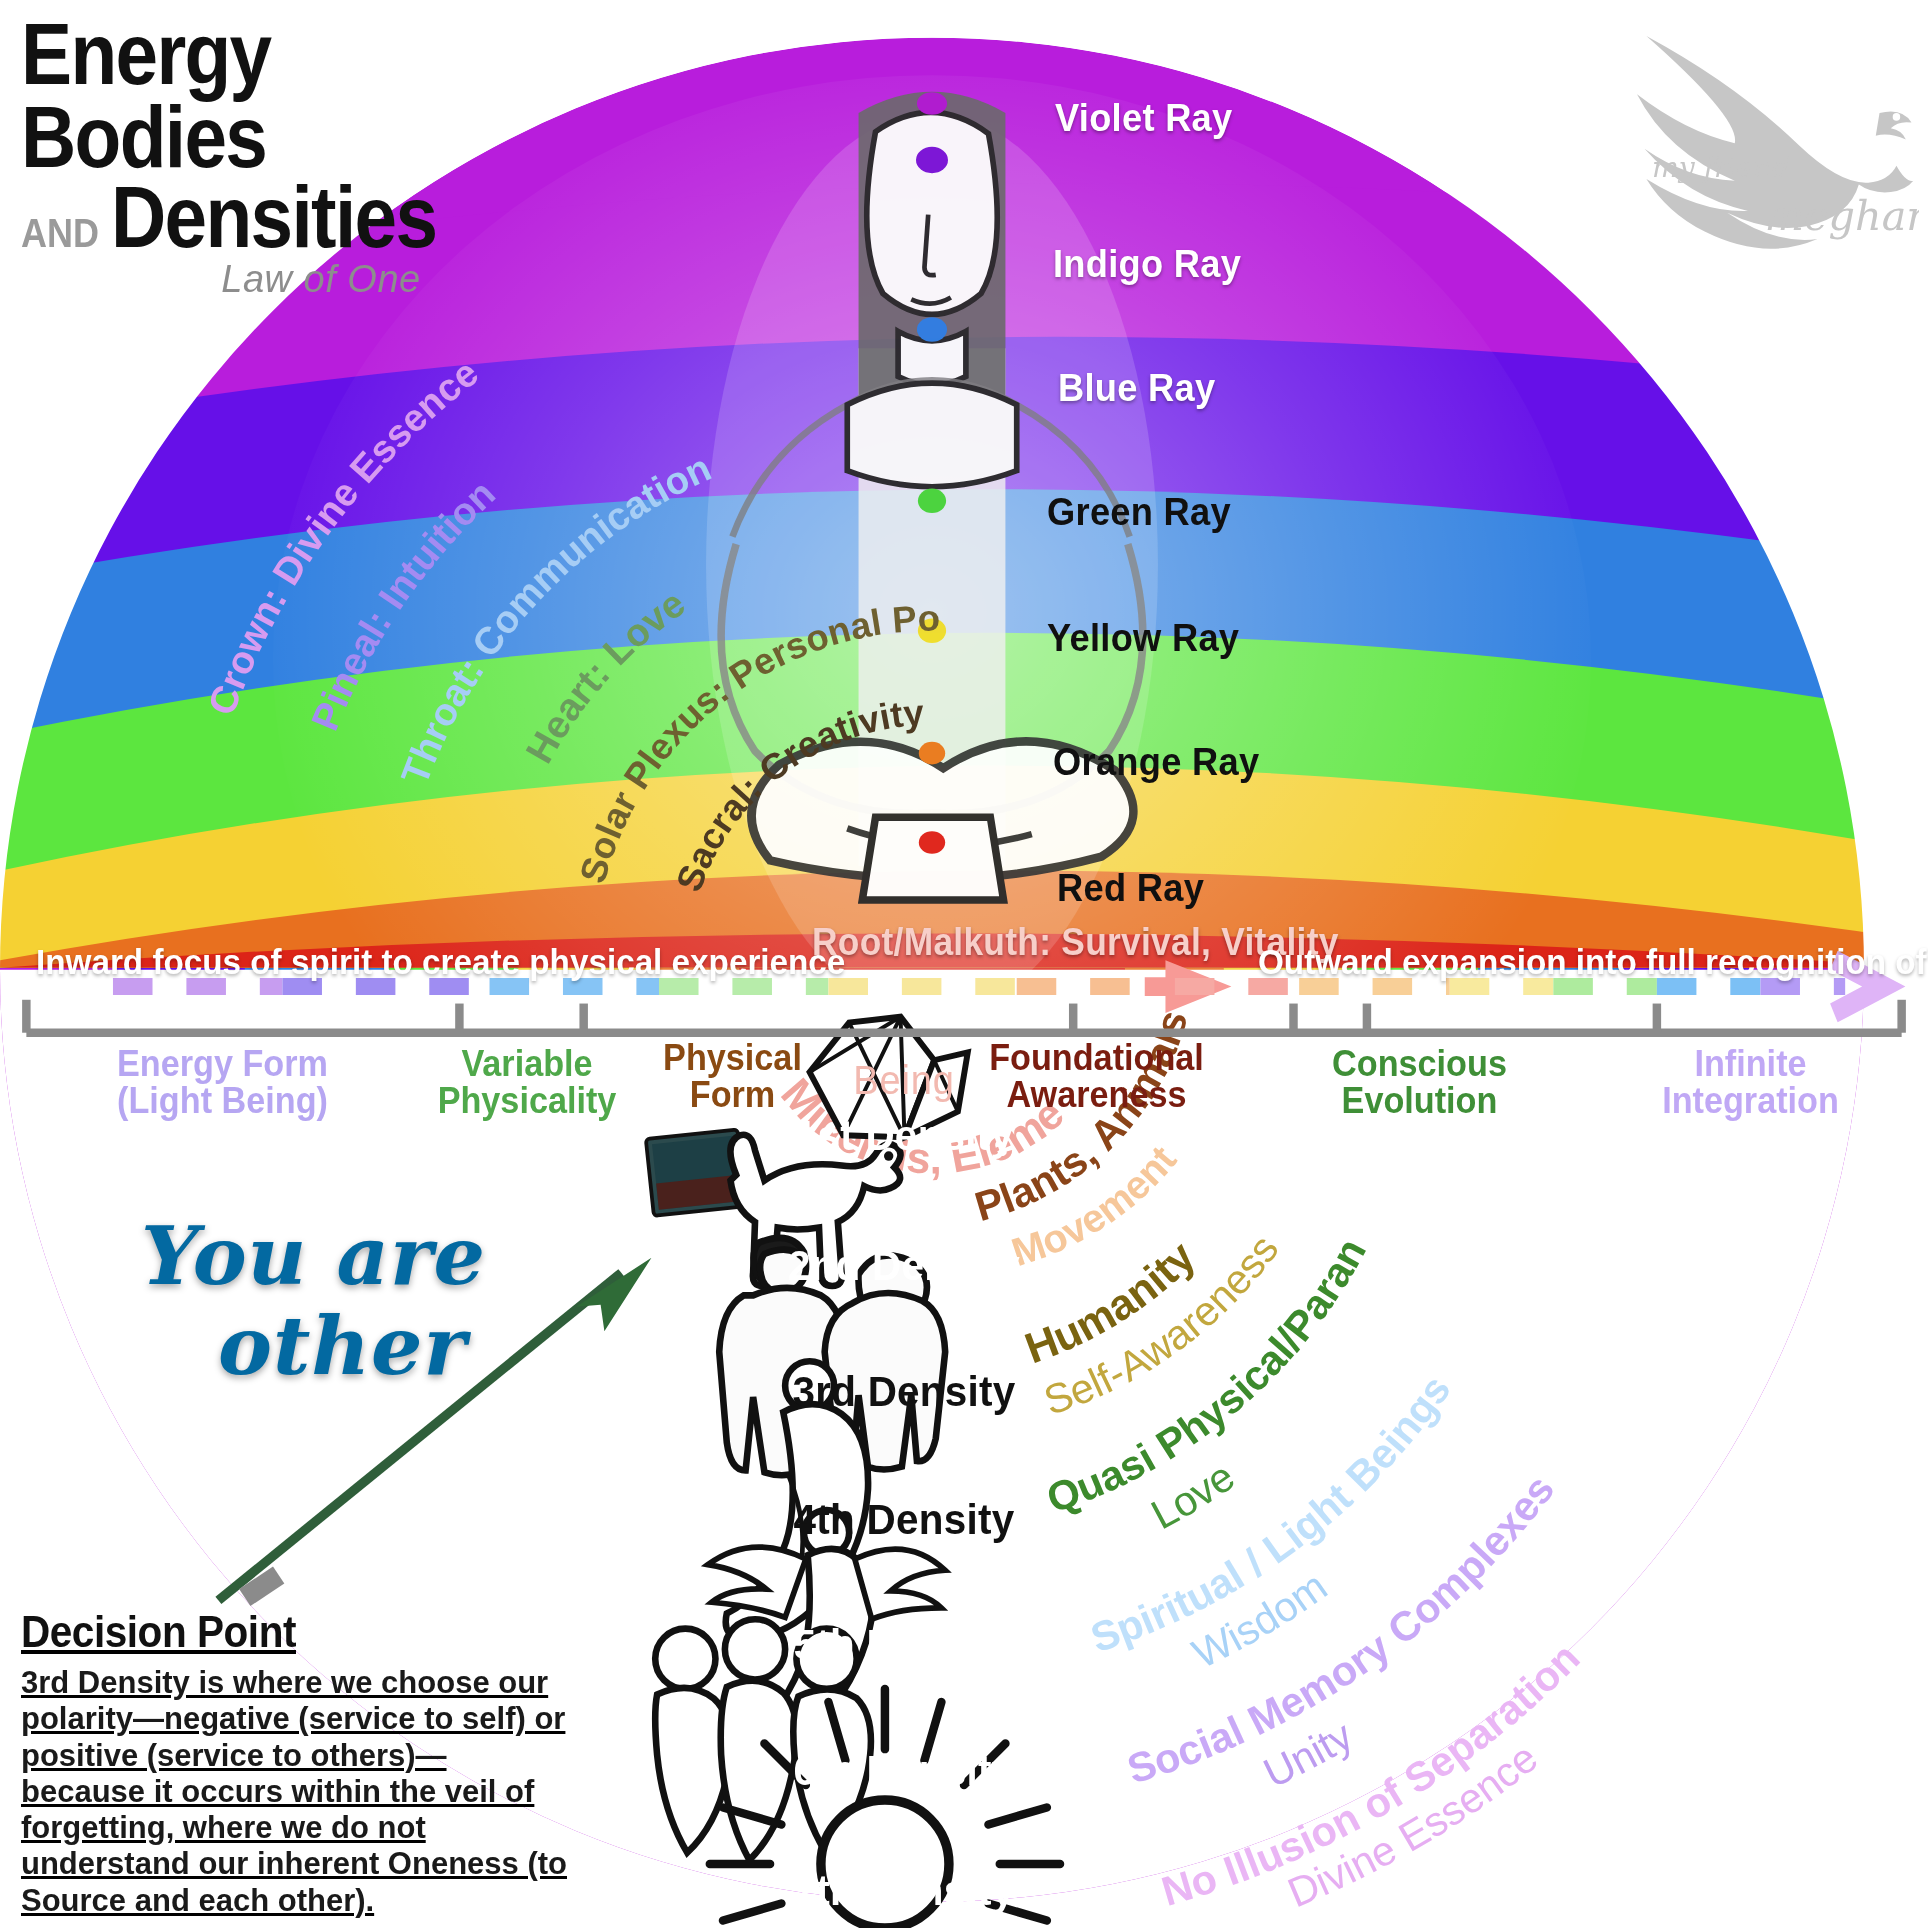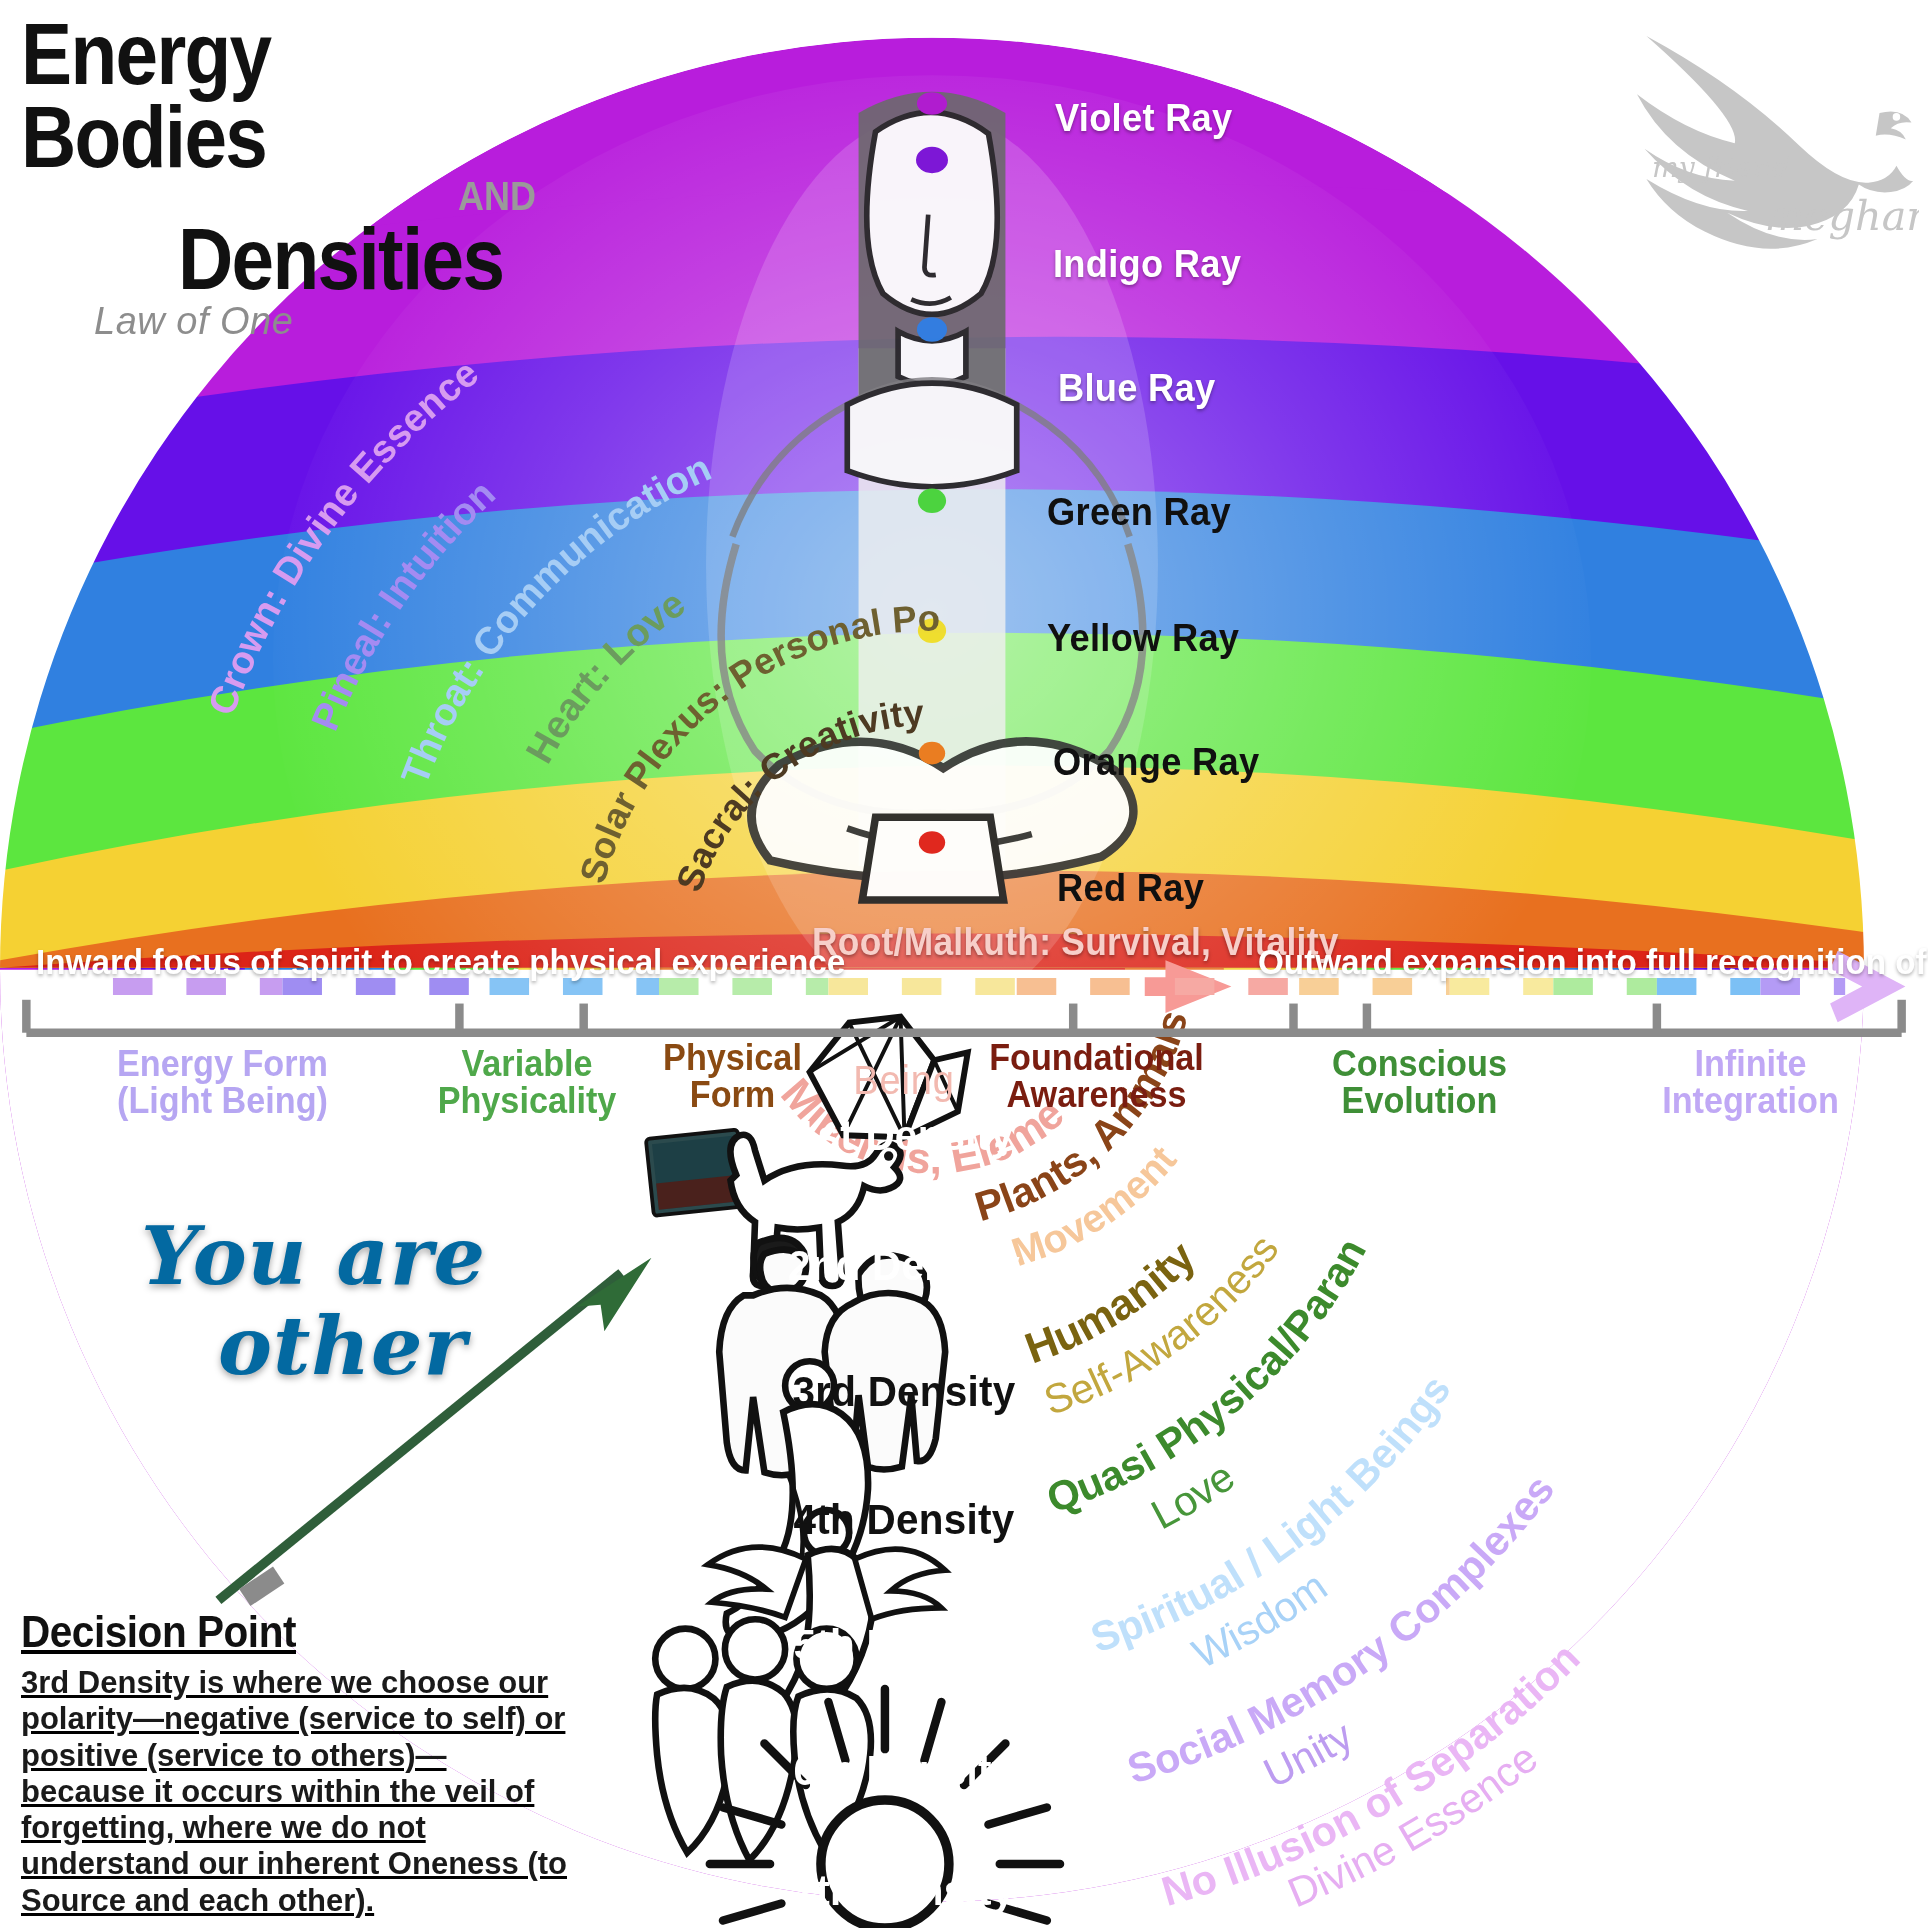--- a/index.html
+++ b/index.html
@@ -11,34 +11,34 @@
 
   svg.full { position:absolute; left:0; top:0; width:1928px; height:1928px; }
 
   
   #title-block { position:absolute; left:21px; top:13px; width:527px; z-index:40; }
   #title-line1 {
     font-family:"Liberation Sans Narrow","Liberation Sans", sans-serif;
     font-weight:bold; font-size:87px; letter-spacing:-1.9px; color:#111;
     line-height:0.95; transform:scaleX(0.88); transform-origin:left center;
   }
-  #title-row2 { display:flex; align-items:flex-end; line-height:0.9;flex-direction:column; }
+  #title-row2 { display:flex; align-items:flex-end; line-height:0.9; }
   #title-and {
     font-family:"Liberation Sans Narrow","Liberation Sans", sans-serif;
     font-weight:bold; font-size:40px; color:#9a9a9a; letter-spacing:0px;
     transform:scaleX(0.9); transform-origin:left bottom; margin-right:3.8px; padding-bottom:5.6px;
   }
   #title-line2 {
     font-family:"Liberation Sans Narrow","Liberation Sans", sans-serif;
     font-weight:bold; font-size:87px; letter-spacing:-1.9px; color:#111;
     transform:scaleX(0.88); transform-origin:left bottom;
   }
   #title-sub {
     font-family:"Liberation Sans", sans-serif; font-style:italic;
-    font-size:38px; color:#8d8d8d; margin-left:73px; margin-top:1.9px; letter-spacing:0.5px;
+    font-size:38px; color:#8d8d8d; margin-left:73px; margin-top:1.9px; letter-spacing:0.5px;text-align:center;
   }
 
   
   #logo { position:absolute; right:9.4px; top:1.9px; width:282px; height:273px; z-index:40; }
 
   
   .ray-label {
     position:absolute; z-index:35;
     font-family:"Liberation Sans Narrow","Liberation Sans", sans-serif;
     font-weight:bold; font-size:39px; letter-spacing:0.3px; white-space:nowrap;

